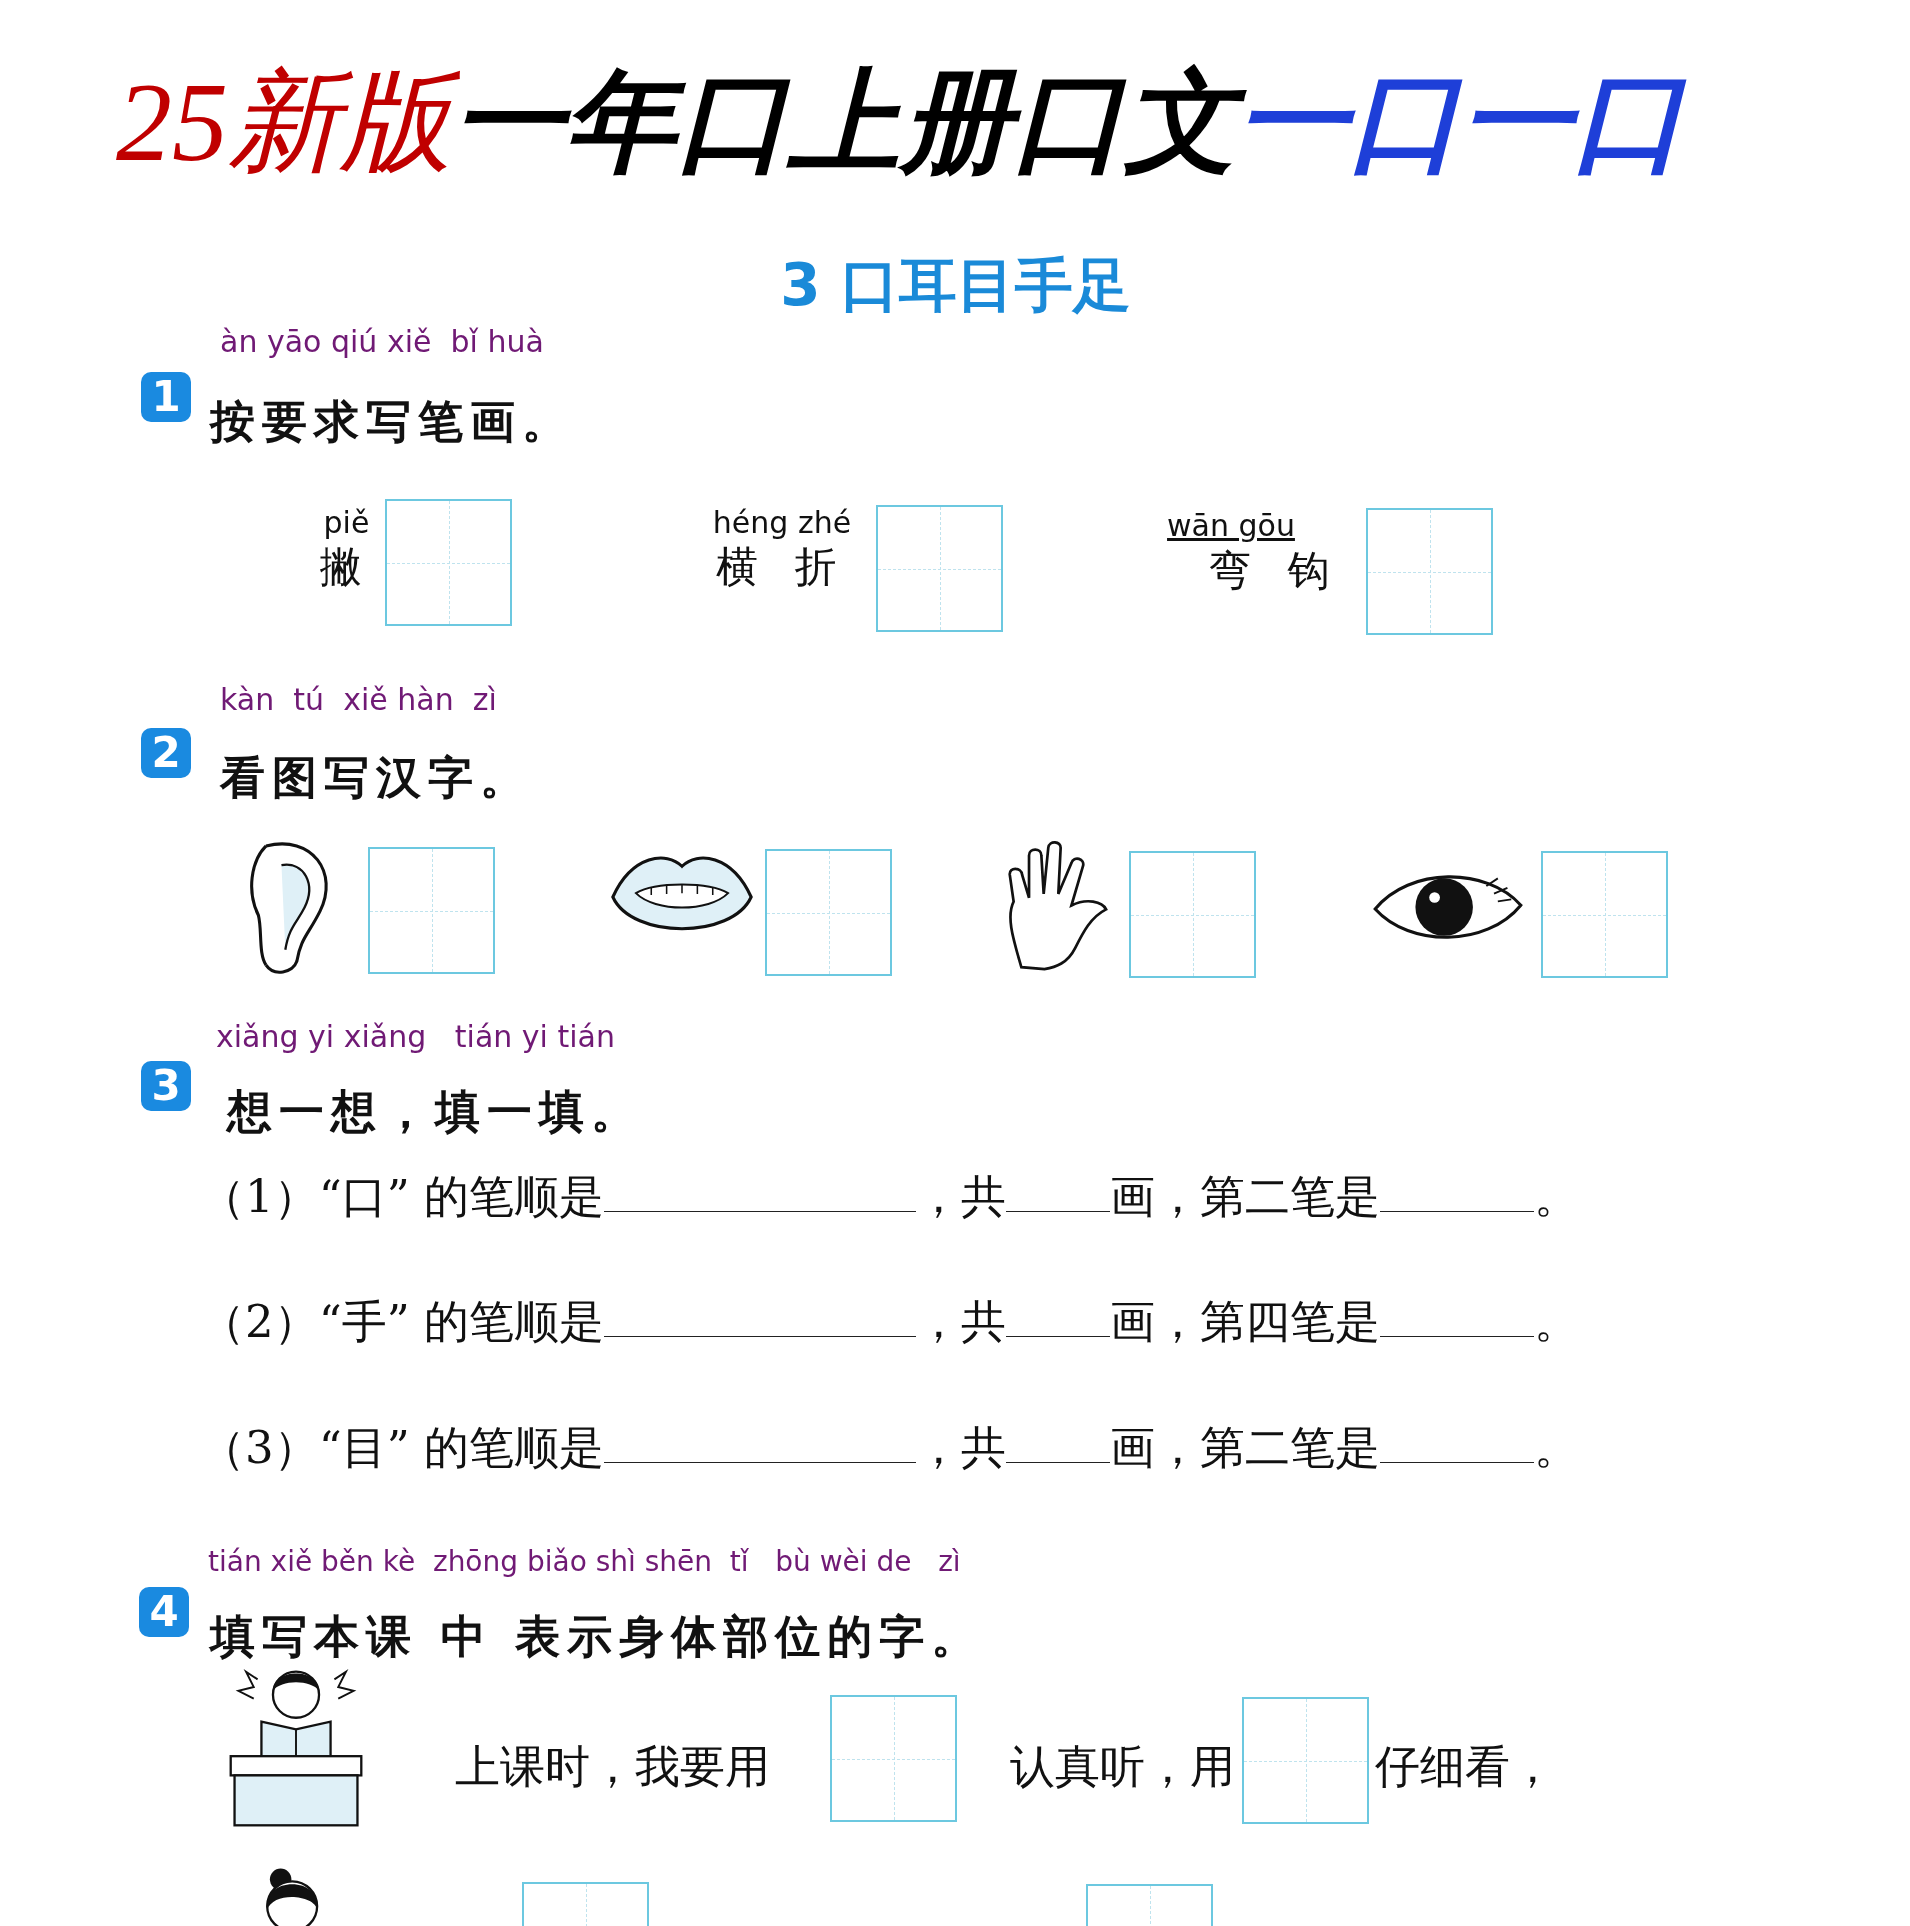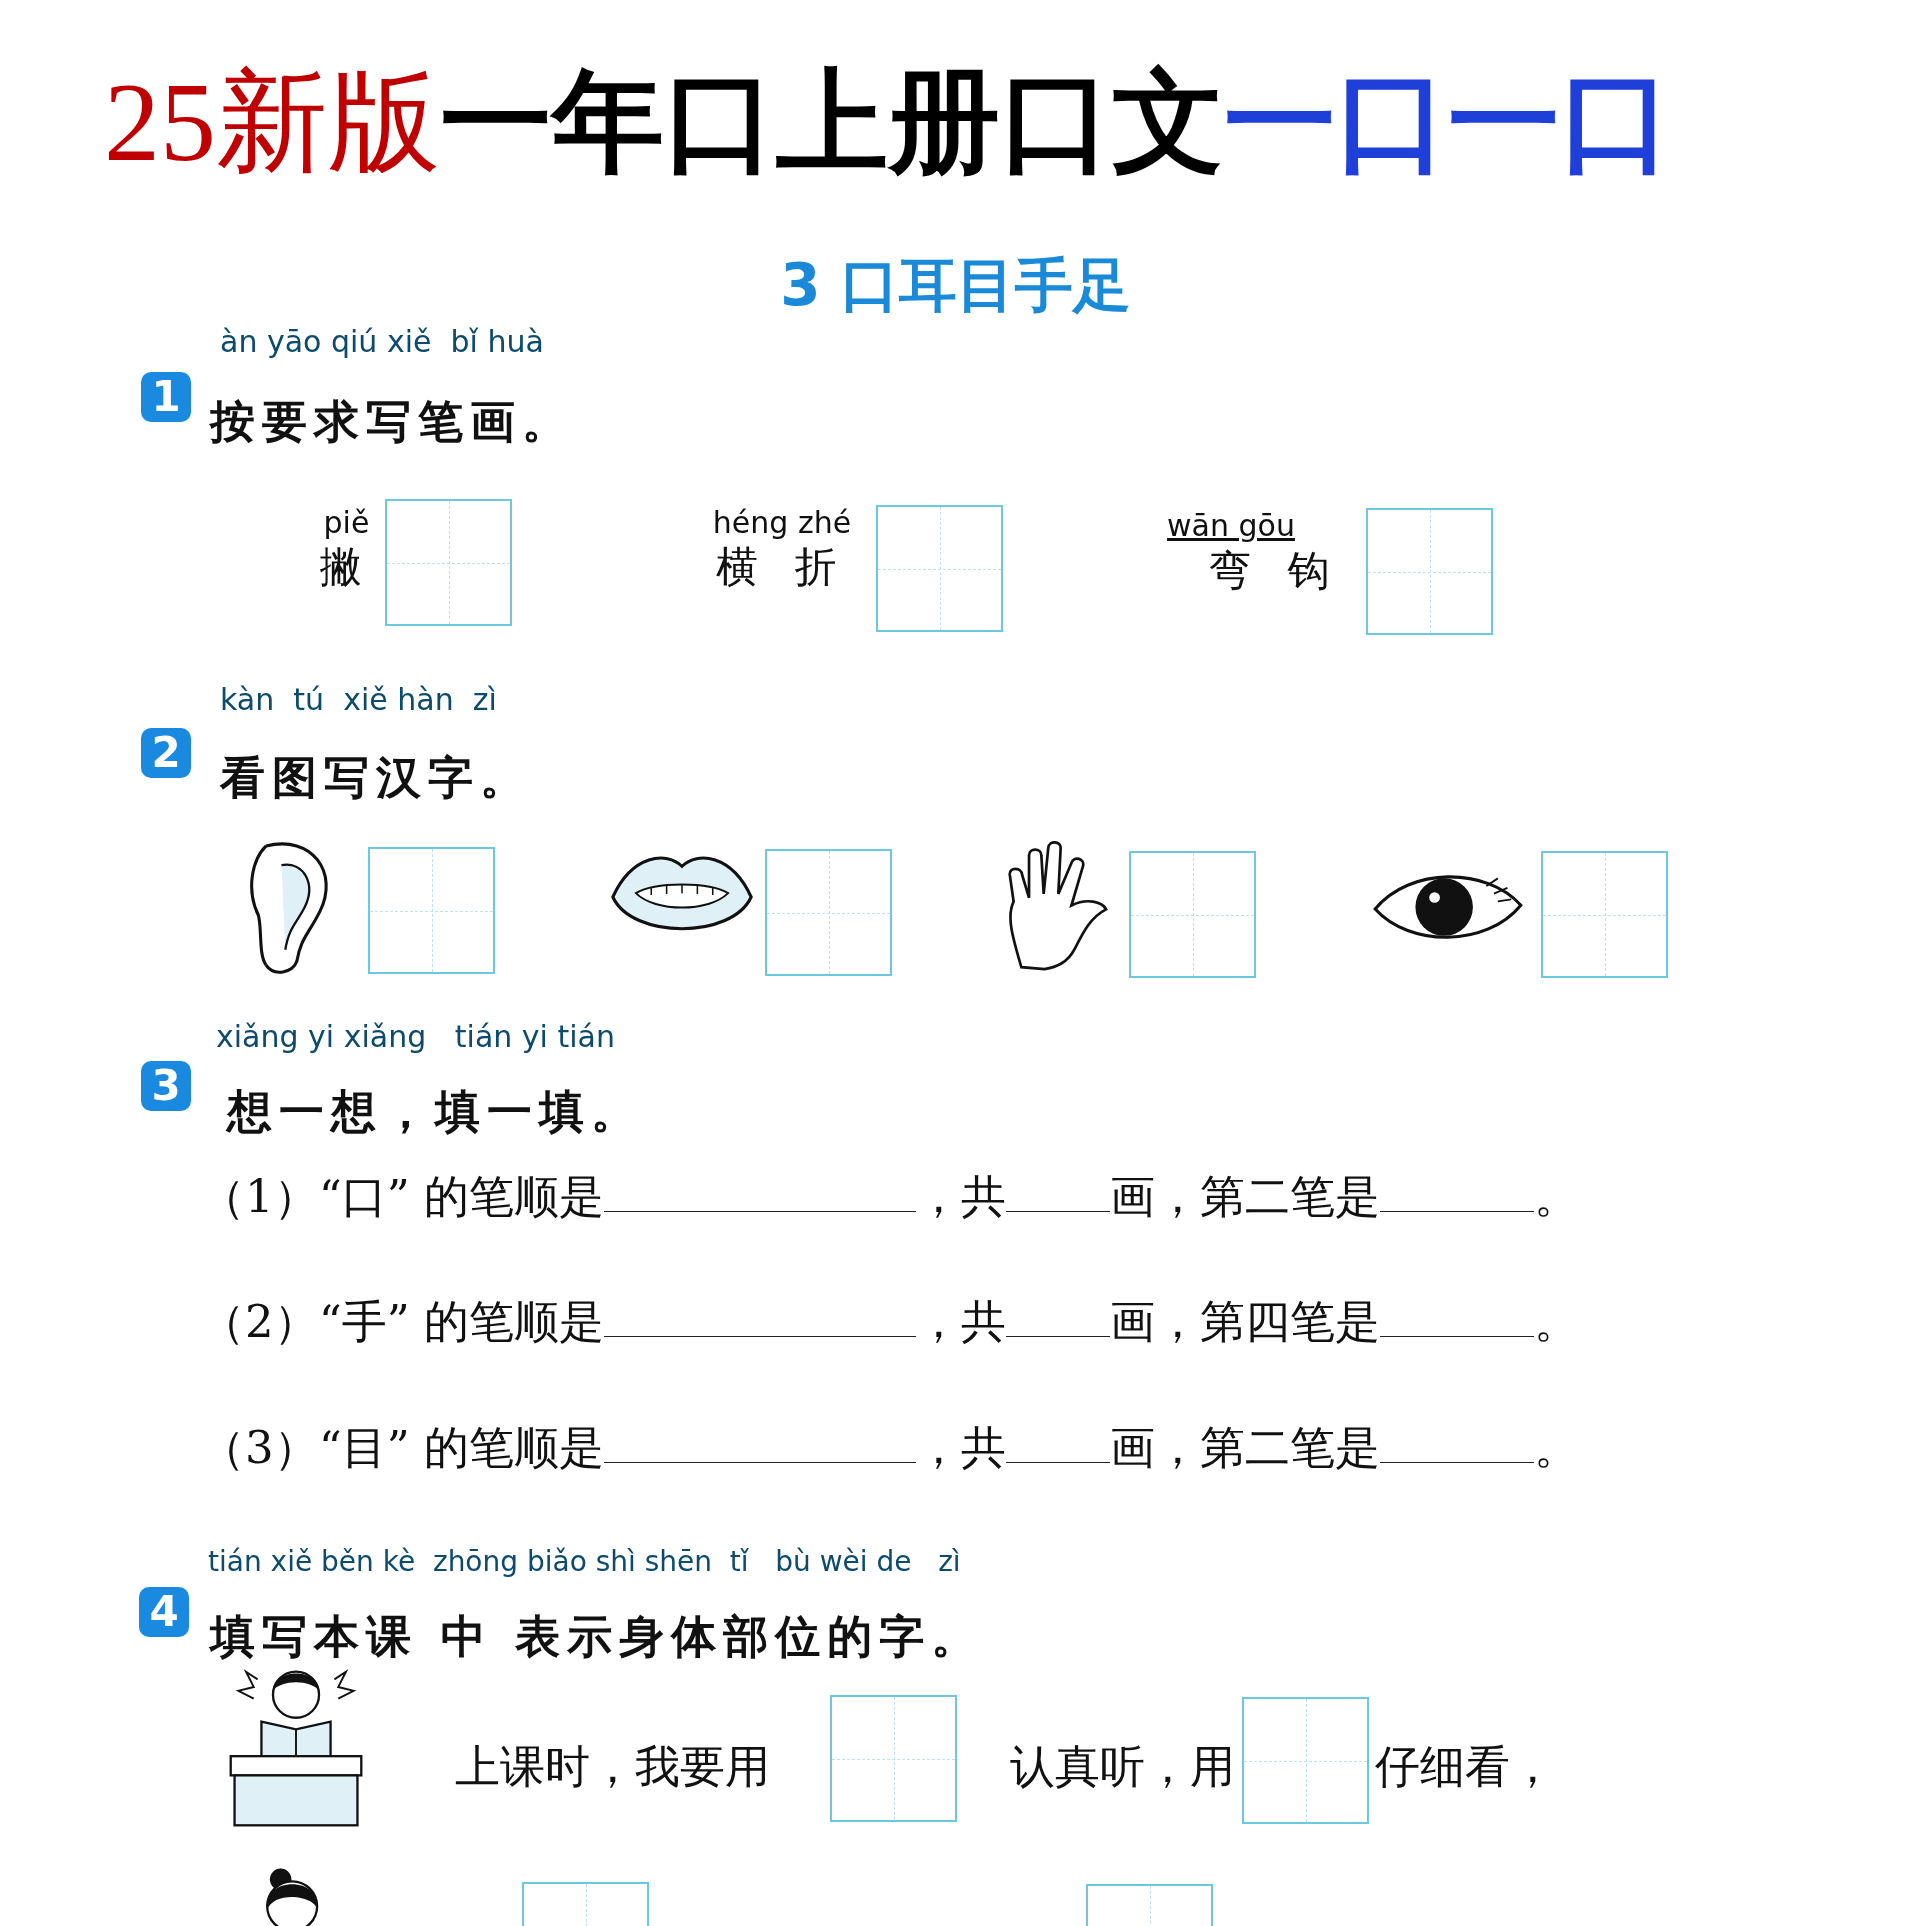--- a/index.html
+++ b/index.html
@@ -1,28 +1,28 @@
 <!DOCTYPE html>
 <html style="font-size:6.2px"><head>
 <meta charset="utf-8">
 <style>
   html, body { margin:0; padding:0; background:#ffffff; }
   body { width:1911px; height:2702px; position:relative; overflow:hidden;
          font-family:"DejaVu Serif", "Liberation Serif", serif; color:#111; }
   .abs { position:absolute; }
-  .title { top:58px; left:104px; height:127px; font-size:112px; line-height:127px; white-space:nowrap;
-           font-family:"DejaVu Sans", "Liberation Sans", sans-serif; font-weight:bold; }
+  .title { top:58px; left:116px; height:127px; font-size:112px; line-height:127px; white-space:nowrap;
+           font-family:"DejaVu Sans", "Liberation Sans", sans-serif; font-weight:bold;font-style:italic; }
   .title .red { color:#c00000; font-family:"Liberation Serif", serif; font-weight:normal; }
   .title .black { color:#000; }
   .title .blue { color:#1e3fd8; }
   .lesson { top:239px; left:0; width:1911px; text-align:center; font-size:58px; color:#1a8ad8;
             font-family:"DejaVu Sans", sans-serif; font-weight:bold;margin-top:8px; }
   .badge { width:50px; height:50px; background:#1a8ae0; border-radius:10px; color:#fff;
            font-family:"DejaVu Sans", sans-serif; font-weight:bold; font-size:42px; line-height:50px; text-align:center; }
-  .pinyin { font-family:"DejaVu Sans", sans-serif; font-size:30px; white-space:pre; color:#0c4a6e; }
+  .pinyin { font-family:"DejaVu Sans", sans-serif; font-size:30px; white-space:pre; color:#701a75; }
   .heading { font-size:45px; letter-spacing:7px; white-space:nowrap; font-weight:bold;margin-top:28px; }
   .grid { border:2.3px solid #6cc8e0; box-sizing:border-box; background:#fff; }
   .grid::before { content:""; position:absolute; left:50%; top:0; bottom:0; border-left:1.2px dashed #bfe3ee; }
   .grid::after { content:""; position:absolute; top:50%; left:0; right:0; border-top:1.2px dashed #bfe3ee; }
   .stroke-py { font-family:"DejaVu Sans", sans-serif; font-size:30px; text-align:center; white-space:pre; }
   .stroke-cn { font-size:42px; text-align:center; letter-spacing:11.6px; white-space:nowrap; }
   .line { font-size:45px; white-space:nowrap; }
   .blank { display:inline-block; border-bottom:1.9px solid #222; vertical-align:baseline; height:3.9px; }
   .sentence { font-size:45px; white-space:nowrap; }
   svg { display:block; }

